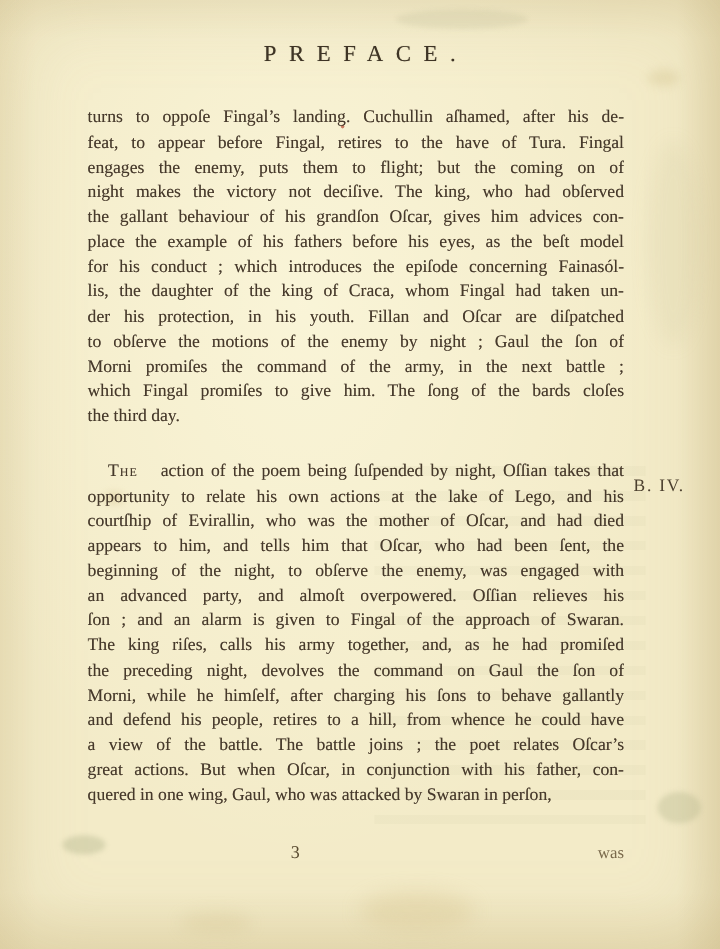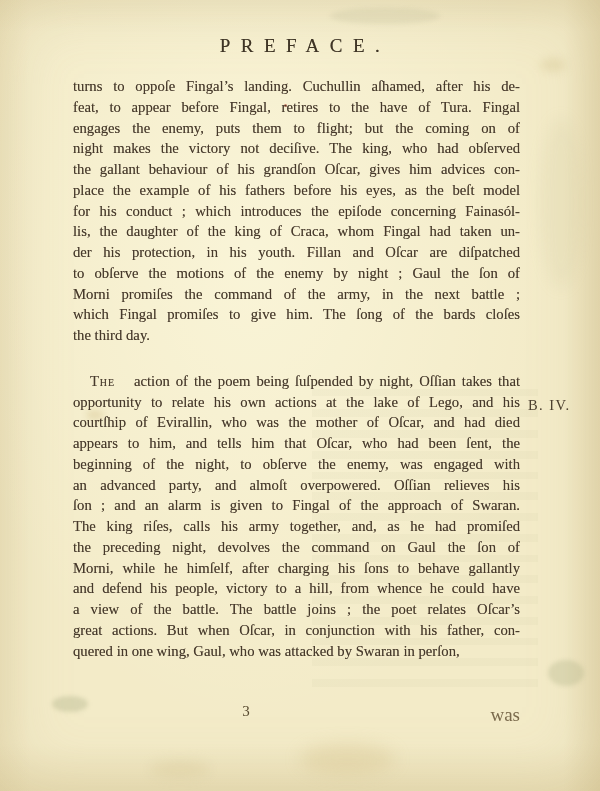--- a/index.html
+++ b/index.html
@@ -28,21 +28,21 @@
     text-indent: 10px;              
     font-size: 19px;
     letter-spacing: 0.55em;
     color: #3e3425;
     text-shadow: 0 0 0.6px rgba(62,52,37,0.55);
   }
 
   .text-block {
     position: absolute;
     left: 73px;
-    top: 76px;
+    top: 88px;
     width: 447px;
   }
 
   .line {
     height: 20.75px;
     line-height: 20.75px;
     font-size: 14.7px;
     text-align: justify;
     text-align-last: justify;
     overflow: hidden;
@@ -75,21 +75,21 @@
     font-size: 15px;
     color: #57492f;
   }
 
   .catchword {
     position: absolute;
     left: 478px;
     top: 704px;
     width: 42px;
     text-align: right;
-    font-size: 19px;
+    font-size: 14px;
     color: #7a6a4c;
   }
 
   
   .mark { position: absolute; pointer-events: none; }
   .mark--blob { border-radius: 50%; }
   .ghost-lines {
     position: absolute;
     left: 312px; top: 382px; width: 226px; height: 318px;
     background: repeating-linear-gradient(0deg,
@@ -138,21 +138,21 @@
       <div class="line line--indent"><span class="lead-word">The</span><span>action of the poem being ſuſpended by night, Oſſian takes that</span></div>
       <div class="line">opportunity to relate his own actions at the lake of Lego, and his</div>
       <div class="line">courtſhip of Evirallin, who was the mother of Oſcar, and had died</div>
       <div class="line">appears to him, and tells him that Oſcar, who had been ſent, the</div>
       <div class="line">beginning of the night, to obſerve the enemy, was engaged with</div>
       <div class="line">an advanced party, and almoſt overpowered.  Oſſian relieves his</div>
       <div class="line">ſon ; and an alarm is given to Fingal of the approach of Swaran.</div>
       <div class="line">The king riſes, calls his army together, and, as he had promiſed</div>
       <div class="line">the preceding night, devolves the command on Gaul the ſon of</div>
       <div class="line">Morni, while he himſelf, after charging his ſons to behave gallantly</div>
-      <div class="line">and defend his people, victory to a hill, from whence he could have</div>
+      <div class="line">and defend his people, retires to a hill, from whence he could have</div>
       <div class="line">a view of the battle.  The battle joins ; the poet relates Oſcar’s</div>
       <div class="line">great actions.  But when Oſcar, in conjunction with his father, con-</div>
       <div class="line line--last">quered in one wing, Gaul, who was attacked by Swaran in perſon,</div>
     </div>
 
   </div>
 
   <div class="margin-note">B. IV.</div>
 
   <div class="page-number">3</div>

